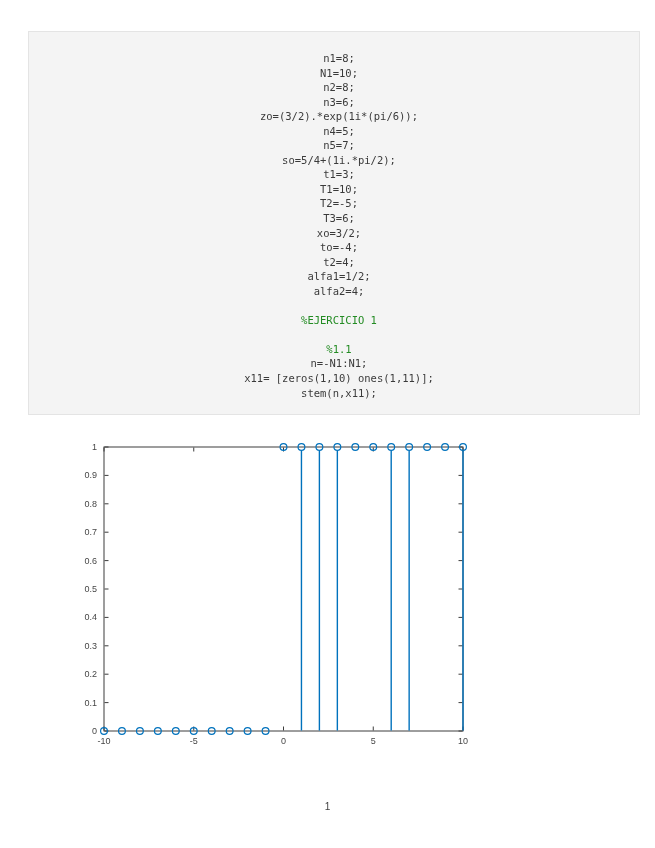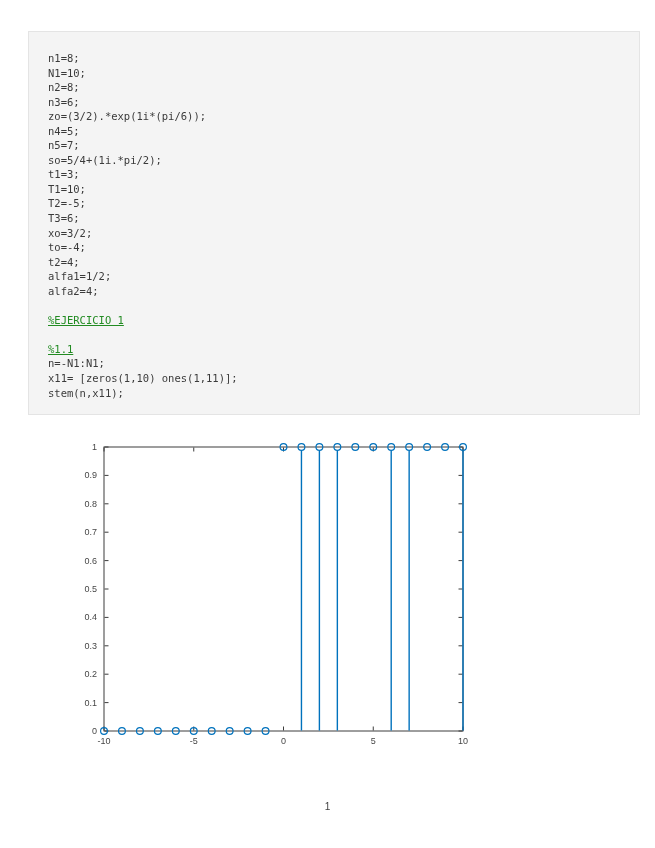--- a/index.html
+++ b/index.html
@@ -6,24 +6,24 @@
   body{
     width:655px;height:848px;position:relative;background:#ffffff;
     font-family:"Liberation Sans", sans-serif;overflow:hidden;
   }
   .code-block{
     position:absolute;left:28px;top:31px;width:582px;height:363px;
     background:#f4f4f4;border:1px solid #e4e4e4;
     padding:19px 9px 0 19px;
     font-family:"DejaVu Sans Mono", monospace;
     font-size:10.5px;line-height:14.55px;
-    color:#3a3a3a;white-space:pre;
+    color:#3a3a3a;white-space:pre;text-align:center;
   }
   .code-line{height:14.55px;}
-  .code-line.comment{color:#228b22;text-decoration:underline;}
+  .code-line.comment{color:#228b22;}
   .figure{position:absolute;left:60px;top:430px;width:420px;height:330px;}
   .figure svg{display:block;}
   .page-number{
     position:absolute;left:0;top:801px;width:655px;text-align:center;
     font-size:10px;color:#404040;
   }
 </style>
 </head>
 <body>
 

